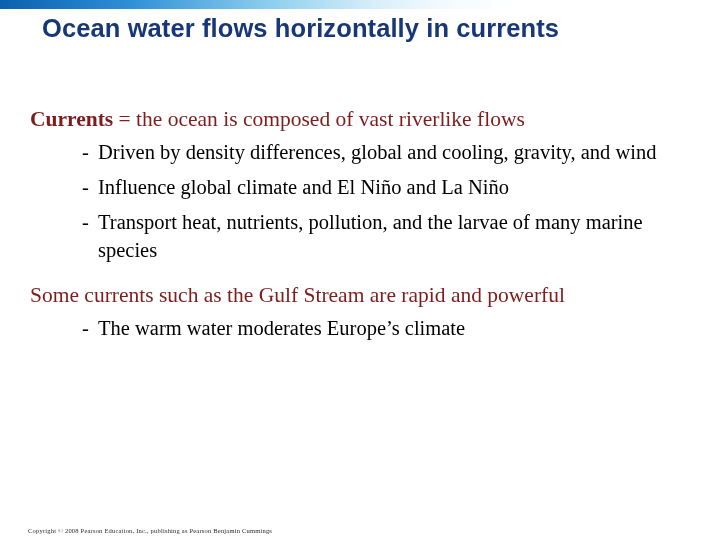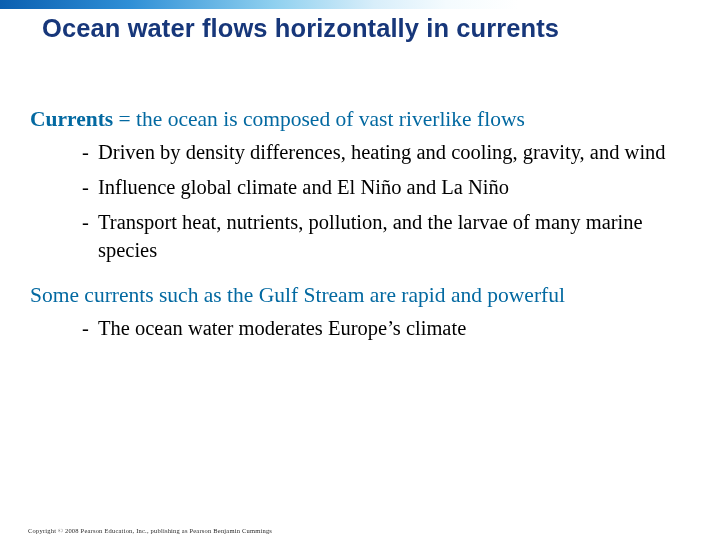--- a/index.html
+++ b/index.html
@@ -35,21 +35,21 @@
     line-height: 1.1;
   }
   .body-area {
     position: absolute;
     top: 105px;
     left: 30px;
     width: 665px;
   }
   .lvl1 {
     font-size: 21.5px;
-    color: #0369a1;
+    color: #7f1d1d;
     line-height: 1.32;
     margin: 0 0 6px 0;
     padding: 0;
   }
   .lvl1 b {
     font-weight: bold;
   }
   .lvl2 {
     font-size: 20.5px;
     color: #000000;
@@ -90,29 +90,29 @@
 <div class="slide-title">
   <span>Ocean water flows horizontally in currents</span>
 </div>
 
 <div class="body-area">
 
   <div class="block-a">
     <p class="lvl1"><b>Currents</b><span> = the ocean is composed of vast riverlike flows</span></p>
 
     <div class="indent-cont">
-      <p class="lvl2"><span class="dash">-</span><span>Driven by density differences, heating and cooling, gravity, and wind</span></p>
+      <p class="lvl2"><span class="dash">-</span><span>Driven by density differences, global and cooling, gravity, and wind</span></p>
       <p class="lvl2"><span class="dash">-</span><span>Influence global climate and El Niño and La Niño</span></p>
       <p class="lvl2"><span class="dash">-</span><span>Transport heat, nutrients, pollution, and the larvae of many marine species</span></p>
     </div>
   </div>
 
   <div class="block-b">
     <p class="lvl1"><span>Some currents such as the Gulf Stream are rapid and powerful</span></p>
 
     <div class="indent-cont">
-      <p class="lvl2"><span class="dash">-</span><span>The ocean water moderates Europe’s climate</span></p>
+      <p class="lvl2"><span class="dash">-</span><span>The warm water moderates Europe’s climate</span></p>
     </div>
   </div>
 
 </div>
 
 <div class="footer">Copyright © 2008 Pearson Education, Inc., publishing as Pearson Benjamin Cummings</div>
 
 </body></html>

